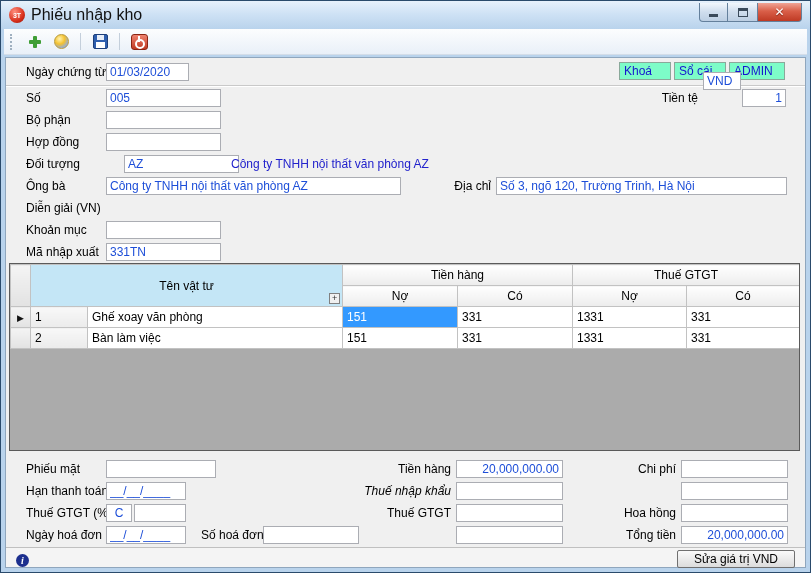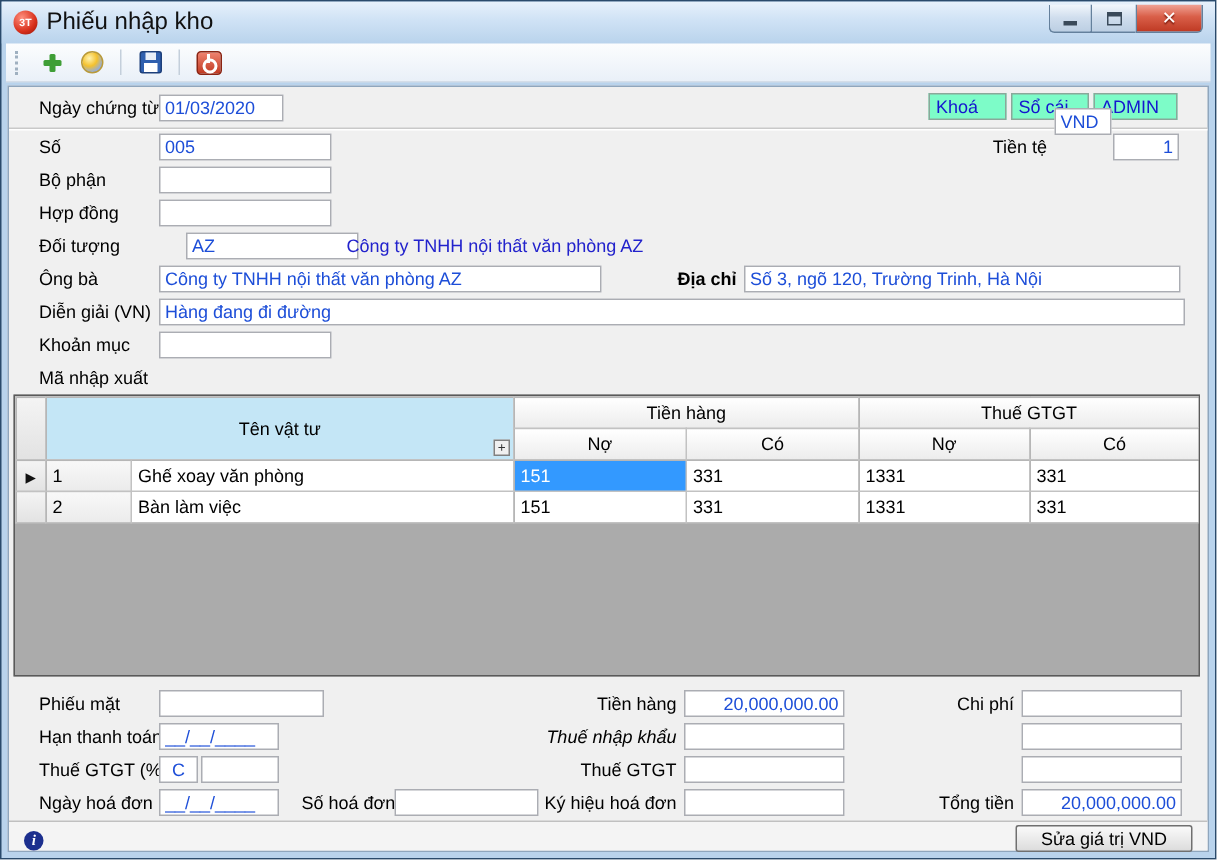--- a/index.html
+++ b/index.html
@@ -145,30 +145,30 @@
 
     <div class="abs lbl" style="left:20px;top:75px;">Hợp đồng</div>
     <input class="abs fld" style="left: 100px; top: 75px; width: 115px;" value="">
 
     <div class="abs lbl" style="left:20px;top:97px;">Đối tượng</div>
     <input class="abs fld" style="left: 118px; top: 97px; width: 115px;" value="AZ">
     <div class="abs link" style="left:225px;top:97px;">Công ty TNHH nội thất văn phòng AZ</div>
 
     <div class="abs lbl" style="left:20px;top:119px;">Ông bà</div>
     <input class="abs fld" style="left: 100px; top: 119px; width: 295px;" value="Công ty TNHH nội thất văn phòng AZ">
-    <div class="abs lbl r" style="left:435px;top:119px;width:50px;font-weight:bold;">Địa chỉ</div>
+    <div class="abs lbl r" style="left:435px;top:119px;width:50px;">Địa chỉ</div>
     <input class="abs fld" style="left: 490px; top: 119px; width: 291px;" value="Số 3, ngõ 120, Trường Trinh, Hà Nội">
 
     <div class="abs lbl" style="left:20px;top:141px;">Diễn giải (VN)</div>
-    <input class="abs fld" style="left: 100px; top: 141px; width: 684px;" value="Hàng đang đi đường">
 
     <div class="abs lbl" style="left:20px;top:163px;">Khoản mục</div>
     <input class="abs fld" style="left: 100px; top: 163px; width: 115px;" value="">
 
     <div class="abs lbl" style="left:20px;top:185px;">Mã nhập xuất</div>
+    <input class="abs fld" style="left: 100px; top: 185px; width: 115px;" value="331TN">
 
     <div class="grid">
       <table class="dg">
         <colgroup>
           <col style="width:20px">
             <col style="width:57px">
             <col style="width:255px">
           <col style="width:115px">
             <col style="width:115px">
             <col style="width:114px">
@@ -223,27 +223,27 @@
     <input class="abs fld" style="left: 100px; top: 424px; width: 80px;" value="__/__/____">
     <div class="abs lbl r" style="left:330px;top:424px;width:115px;font-style:italic;">Thuế nhập khẩu</div>
     <input class="abs fld num" style="left: 450px; top: 424px; width: 107px;" value="">
     <input class="abs fld num" style="left: 675px; top: 424px; width: 107px;" value="">
 
     <div class="abs lbl" style="left:20px;top:446px;">Thuế GTGT (%)</div>
     <input class="abs fld ctr" style="left: 100px; top: 446px; width: 26px;" value="C">
     <input class="abs fld num" style="left: 128px; top: 446px; width: 52px;" value="">
     <div class="abs lbl r" style="left:330px;top:446px;width:115px;">Thuế GTGT</div>
     <input class="abs fld num" style="left: 450px; top: 446px; width: 107px;" value="">
+    <div class="abs lbl r" style="left:555px;top:446px;width:115px;">Hoa hồng</div>
     <input class="abs fld num" style="left: 675px; top: 446px; width: 107px;" value="">
 
     <div class="abs lbl" style="left:20px;top:468px;">Ngày hoá đơn</div>
     <input class="abs fld" style="left: 100px; top: 468px; width: 80px;" value="__/__/____">
     <div class="abs lbl" style="left:195px;top:468px;">Số hoá đơn</div>
     <input class="abs fld" style="left: 257px; top: 468px; width: 96px;" value="">
-    <div class="abs lbl r" style="left:330px;top:468px;width:115px;">Ký hiệu hoá đơn</div>
     <input class="abs fld" style="left: 450px; top: 468px; width: 107px;" value="">
     <div class="abs lbl r" style="left:555px;top:468px;width:115px;">Tổng tiền</div>
     <input class="abs fld num" style="left: 675px; top: 468px; width: 107px;" value="20,000,000.00">
 
     <div class="statusbar">
       <div class="info-icon">i</div>
       <div class="gray-btn">Sửa giá trị VND</div>
     </div>
 
   </div>

